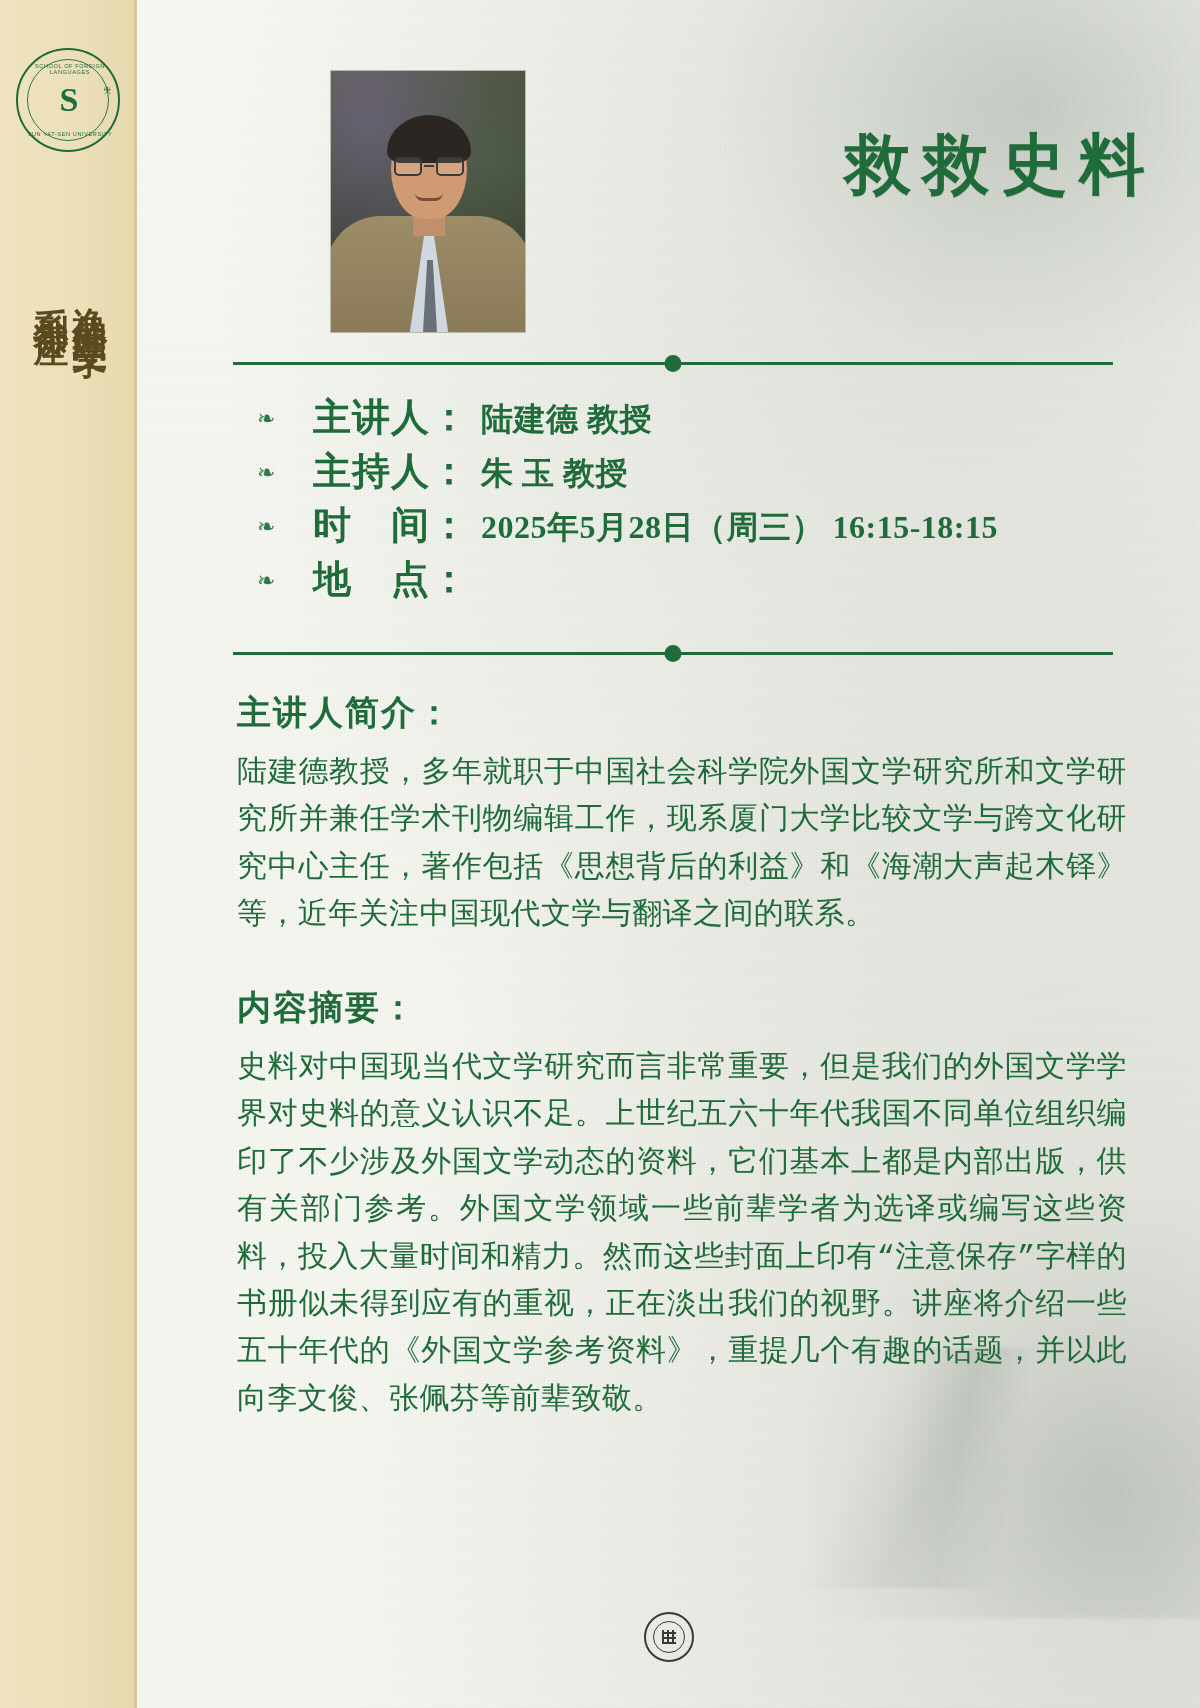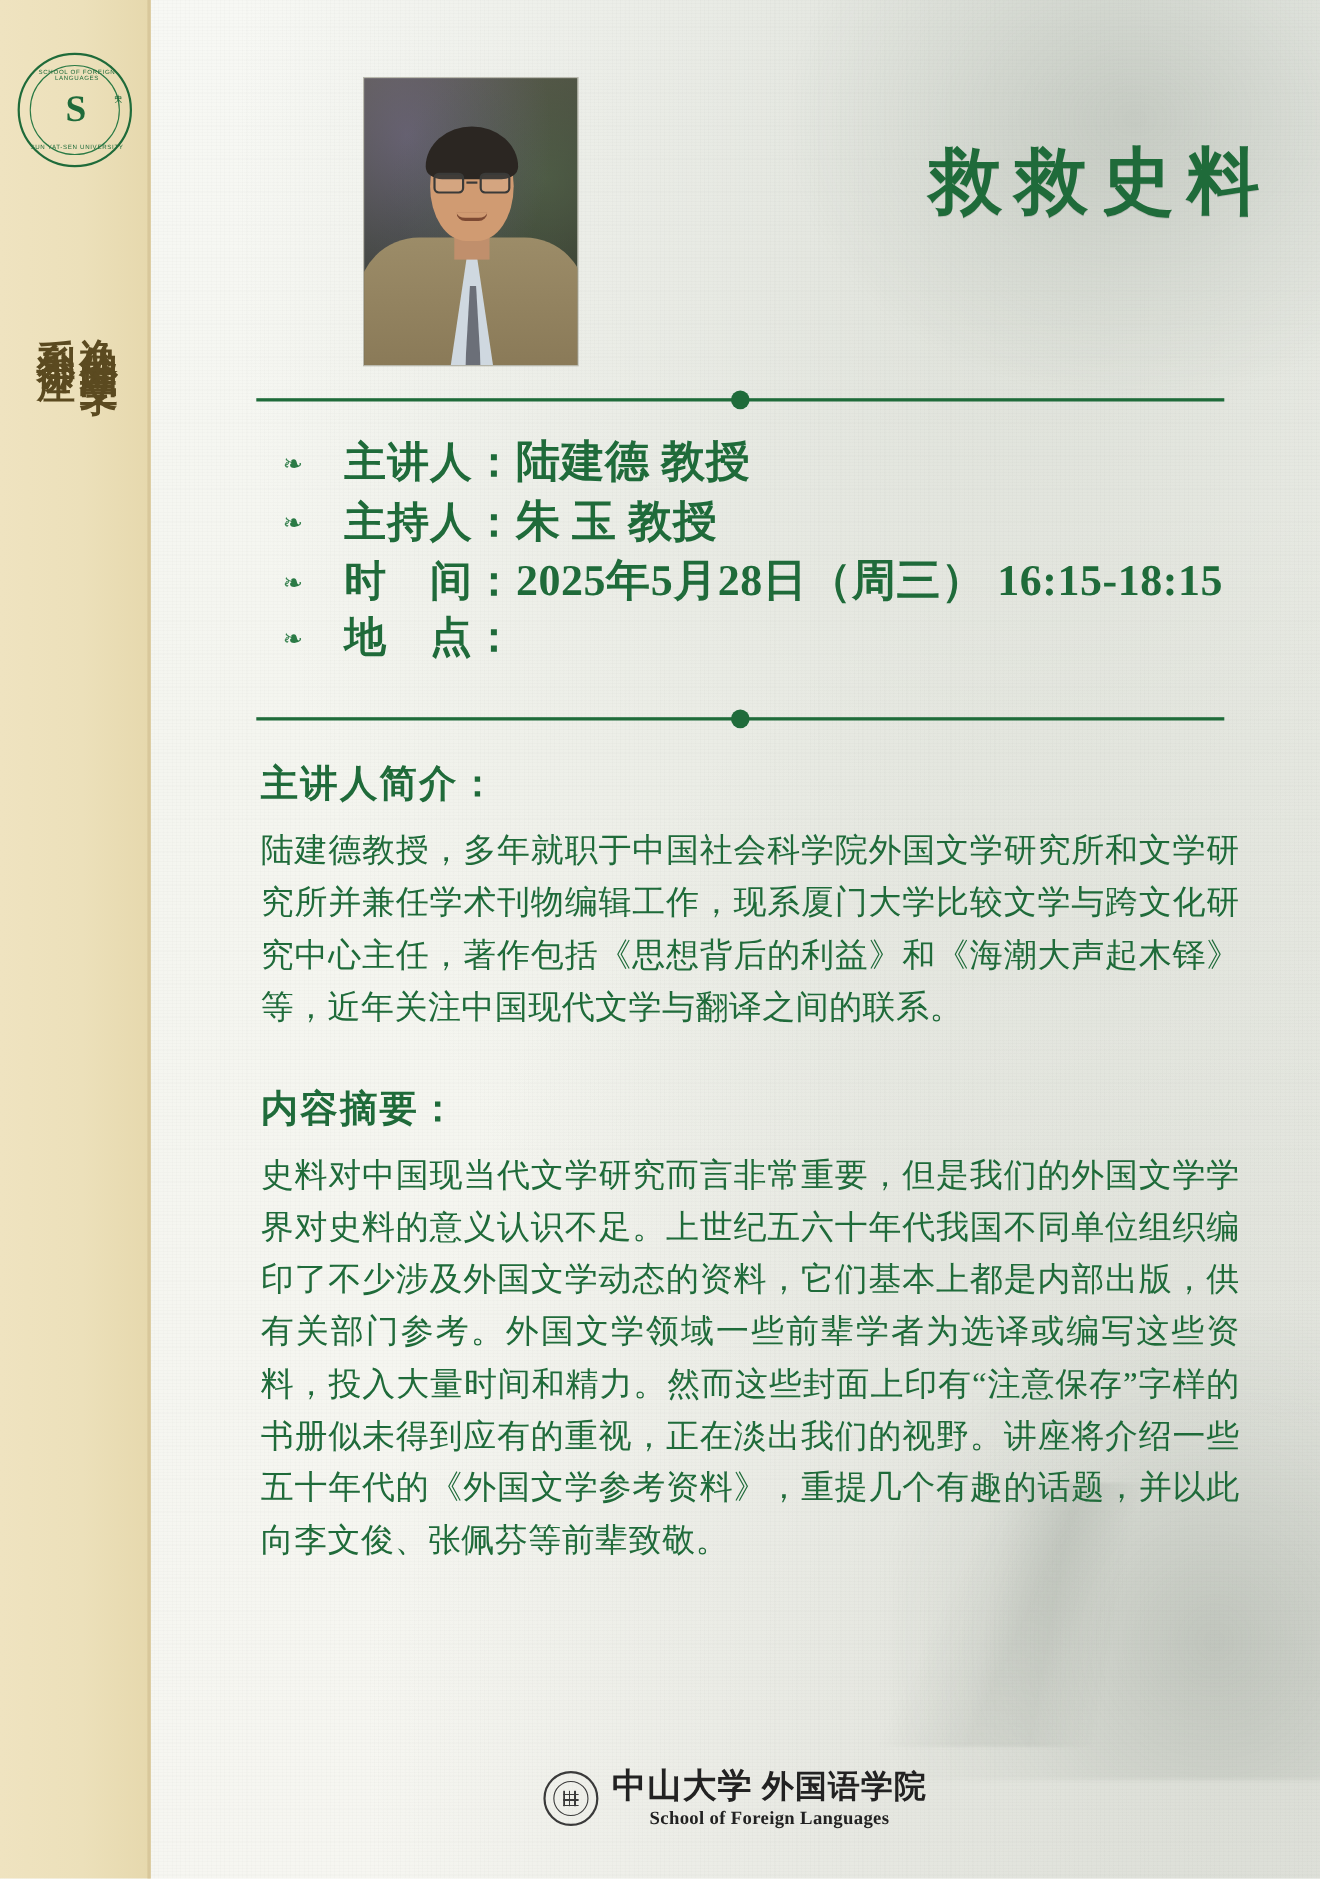--- a/index.html
+++ b/index.html
@@ -268,30 +268,32 @@
     top: -4px;
   }
   .info-row .label {
     font-size: 38px;
     color: #1f6b3a;
     font-weight: bold;
     white-space: pre;
     letter-spacing: 1px;
   }
   .info-row .value {
-    font-size: 40px;
+    font-size: 32px;
     color: #1f6b3a;
     font-weight: bold;
     letter-spacing: 0.5px;
+    margin-left: 12px;
   }
 
   .section {
     position: absolute;
     left: 100px;
     width: 890px;
+    font-family: Liberation Mono, monospace;
   }
   .section h2 {
     font-size: 34px;
     color: #1f6b3a;
     font-weight: bold;
     letter-spacing: 2px;
     margin-bottom: 14px;
   }
   .section p {
     font-size: 30px;
@@ -433,23 +435,16 @@
       <p>陆建德教授，多年就职于中国社会科学院外国文学研究所和文学研究所并兼任学术刊物编辑工作，现系厦门大学比较文学与跨文化研究中心主任，著作包括《思想背后的利益》和《海潮大声起木铎》等，近年关注中国现代文学与翻译之间的联系。</p>
     </div>
 
     <div class="section abstract">
       <h2>内容摘要：</h2>
       <p>史料对中国现当代文学研究而言非常重要，但是我们的外国文学学界对史料的意义认识不足。上世纪五六十年代我国不同单位组织编印了不少涉及外国文学动态的资料，它们基本上都是内部出版，供有关部门参考。外国文学领域一些前辈学者为选译或编写这些资料，投入大量时间和精力。然而这些封面上印有“注意保存”字样的书册似未得到应有的重视，正在淡出我们的视野。讲座将介绍一些五十年代的《外国文学参考资料》，重提几个有趣的话题，并以此向李文俊、张佩芬等前辈致敬。</p>
     </div>
 
     <div class="footer">
       <div class="seal"></div>
-      <div class="names">
-        <div class="cn">
-          <span class="big">中山大学</span>
-          <span>外国语学院</span>
-        </div>
-        <div class="en">School of Foreign Languages</div>
-      </div>
     </div>
 
   </div>
 </div>
 
 </body></html>

